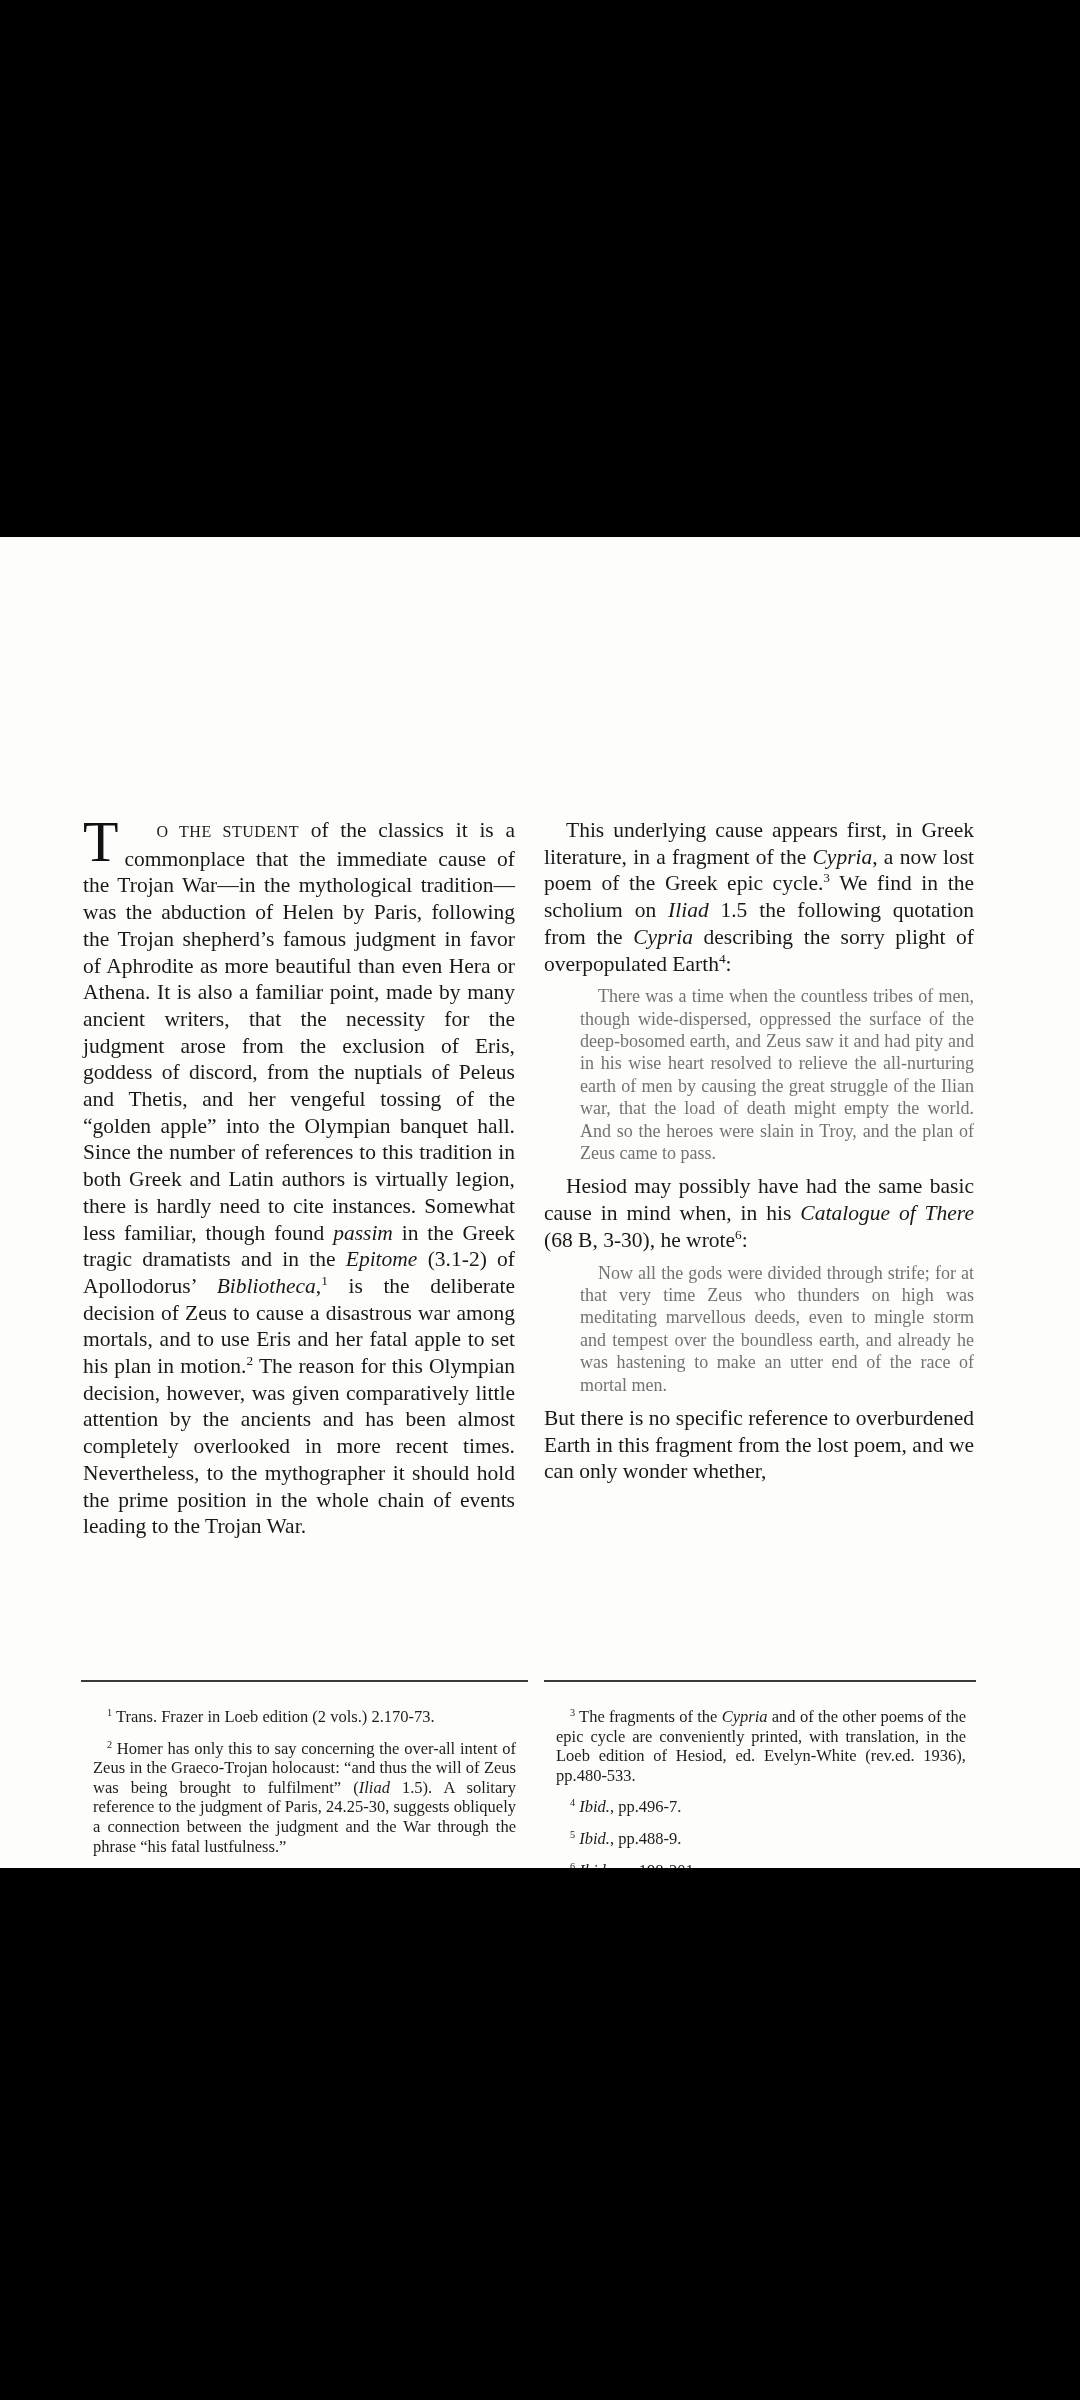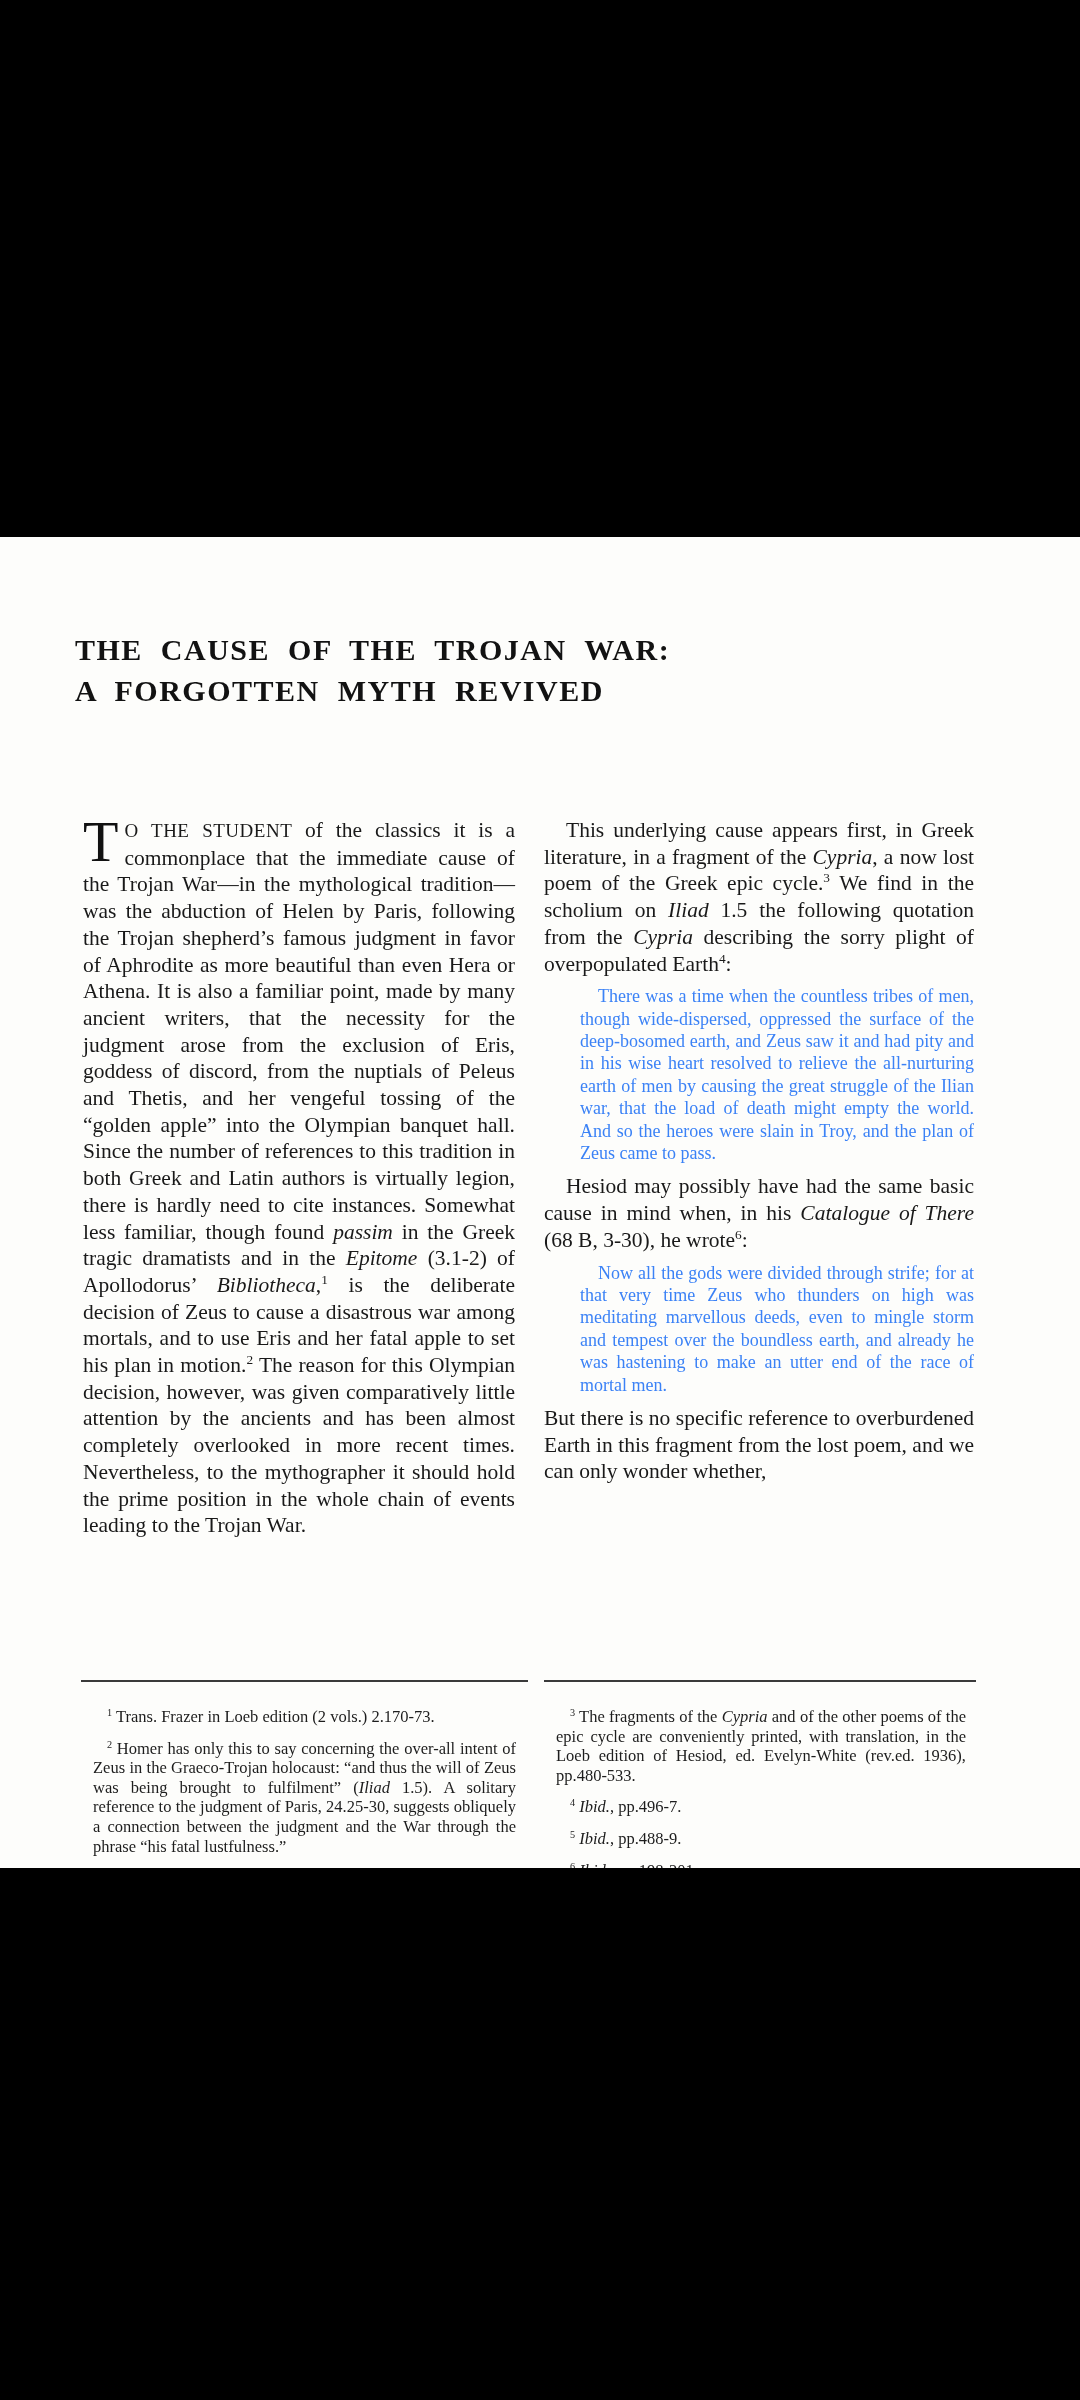--- a/index.html
+++ b/index.html
@@ -66,31 +66,32 @@
 
   .dropcap {
     float: left;
     font-size: 58px;
     line-height: 46px;
     padding: 2px 6px 0 0;
     font-weight: normal;
     color: #111;
   }
   .smallcaps {
-    font-size: 19px;
+    font-size: 16px;
     letter-spacing: 0.5px;
+    margin-left: 32px;
   }
 
   .excerpt {
     margin: 8px 0 9px 36px !important;
     font-size: 18px;
     line-height: 22.4px;
     text-align: justify;
     text-indent: 18px;
-    color: #3b82f6;
+    color: #737373;
   }
 
   sup {
     font-size: 0.62em;
     line-height: 0;
     vertical-align: super;
     letter-spacing: 0;
   }
 
   .footnote-rule {
@@ -117,24 +118,20 @@
 </style>
 </head>
 <body>
 
 <div id="viewer">
 
   <div id="letterbox-top" class="letterbox"></div>
 
   <div id="page">
 
-    <div id="article-title">
-      <div>THE CAUSE OF THE TROJAN WAR:</div>
-      <div>A FORGOTTEN MYTH REVIVED</div>
-    </div>
 
     <div id="left-column" class="column">
       <p><span class="dropcap">T</span><span class="smallcaps">O THE STUDENT</span><span> of the classics it is a commonplace that the immediate cause of the Trojan War—in the mythological tradition—was the abduction of Helen by Paris, following the Trojan shepherd’s famous judgment in favor of Aphrodite as more beautiful than even Hera or Athena. It is also a familiar point, made by many ancient writers, that the necessity for the judgment arose from the exclusion of Eris, goddess of discord, from the nuptials of Peleus and Thetis, and her vengeful tossing of the “golden apple” into the Olympian banquet hall. Since the number of references to this tradition in both Greek and Latin authors is virtually legion, there is hardly need to cite instances. Somewhat less familiar, though found <i>passim</i> in the Greek tragic dramatists and in the <i>Epitome</i> (3.1-2) of Apollodorus’ <i>Bibliotheca</i>,<sup>1</sup> is the deliberate decision of Zeus to cause a disastrous war among mortals, and to use Eris and her fatal apple to set his plan in motion.<sup>2</sup> The reason for this Olympian decision, however, was given comparatively little attention by the ancients and has been almost completely overlooked in more recent times. Nevertheless, to the mythographer it should hold the prime position in the whole chain of events leading to the Trojan War.</span></p>
     </div>
 
     <div id="right-column" class="column">
       <p class="para-indent">This underlying cause appears first, in Greek literature, in a fragment of the <i>Cypria</i>, a now lost poem of the Greek epic cycle.<sup>3</sup> We find in the scholium on <i>Iliad</i> 1.5 the following quotation from the <i>Cypria</i> describing the sorry plight of overpopulated Earth<sup>4</sup>:</p>
       <p class="excerpt">There was a time when the countless tribes of men, though wide-dispersed, oppressed the surface of the deep-bosomed earth, and Zeus saw it and had pity and in his wise heart resolved to relieve the all-nurturing earth of men by causing the great struggle of the Ilian war, that the load of death might empty the world. And so the heroes were slain in Troy, and the plan of Zeus came to pass.</p>
       <p class="para-indent">Hesiod may possibly have had the same basic cause in mind when, in his <i>Catalogue of There</i> (68 B, 3-30), he wrote<sup>6</sup>:</p>
       <p class="excerpt">Now all the gods were divided through strife; for at that very time Zeus who thunders on high was meditating marvellous deeds, even to mingle storm and tempest over the boundless earth, and already he was hastening to make an utter end of the race of mortal men.</p>

